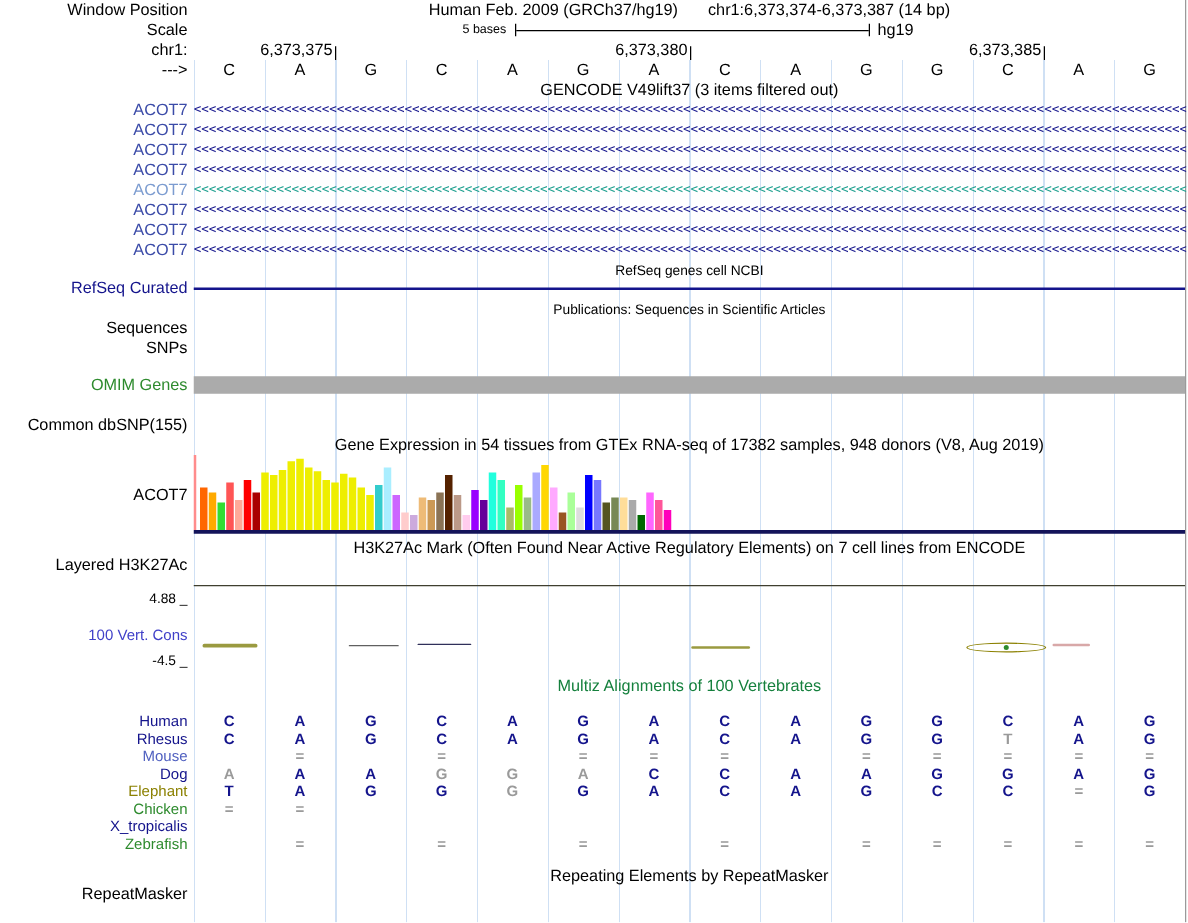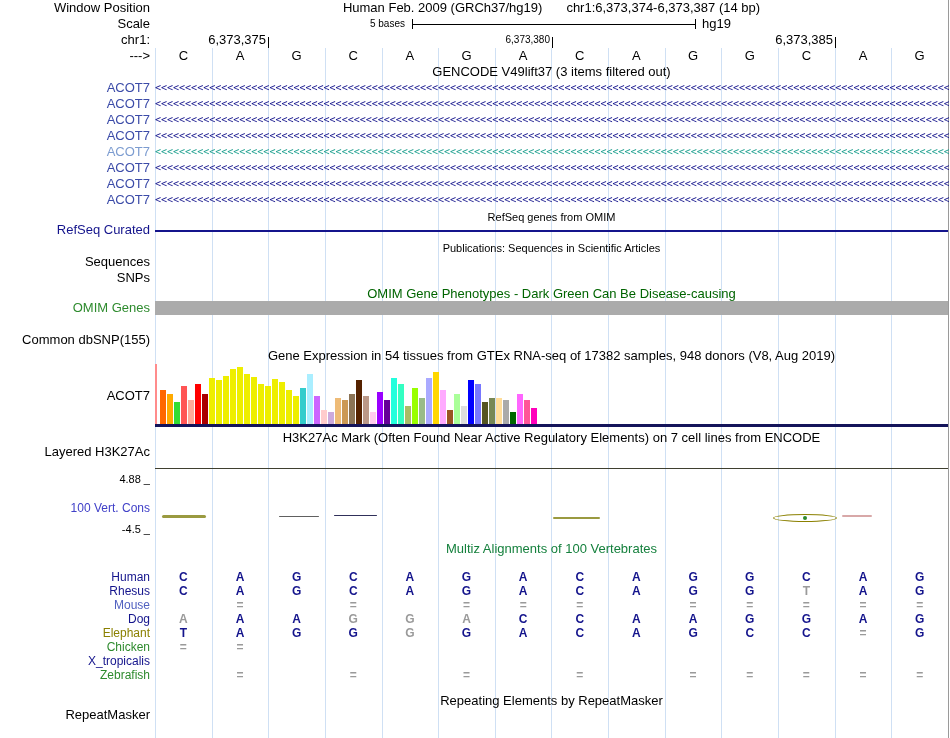--- a/index.html
+++ b/index.html
@@ -42,21 +42,21 @@
 
   <span class="gut" style="top:16px">Scale</span>
   <span class="abs" style="right:545px;top:16px;font-size:10px;line-height:16px">5 bases</span>
   <div id="scalebar"></div>
   <span class="abs" style="left:702px;top:16px;font-size:13px;line-height:16px">hg19</span>
 
   <span class="gut" style="top:32px">chr1:</span>
   <div class="abs" id="coords" style="left:0;top:32px;width:950px;height:16px">
       <span style="position: absolute; top: 0px; font-size: 13px; line-height: 16px; right: 684px;">6,373,375</span>
       <span style="position: absolute; top: 5px; width: 1px; height: 11px; background: rgb(0, 0, 0); left: 268px;"></span>
-      <span style="position: absolute; top: 0px; font-size: 10px; line-height: 16px; right: 400px;">6,373,380</span>
+      <span style="position: absolute; top: 0px; font-size: 13px; line-height: 16px; right: 400px;">6,373,380</span>
       <span style="position: absolute; top: 5px; width: 1px; height: 11px; background: rgb(0, 0, 0); left: 552px;"></span>
       <span style="position: absolute; top: 0px; font-size: 13px; line-height: 16px; right: 117px;">6,373,385</span>
       <span style="position: absolute; top: 5px; width: 1px; height: 11px; background: rgb(0, 0, 0); left: 835px;"></span>
     </div>
 
   <span class="gut" style="top:48px">---&gt;</span>
   <div id="bases">
       <span>C</span>
       <span>A</span>
       <span>G</span>
@@ -102,29 +102,28 @@
       <div style="position: absolute; left: 0px; width: 950px; height: 16px; top: 96px;">
         <span class="gut" style="top: 0px; color: rgb(59, 75, 168);">ACOT7</span>
         <div style="position: absolute; left: 155px; top: 0px; width: 794px; height: 16px; overflow: hidden; font-family: &quot;DejaVu Sans Mono&quot;, monospace; font-size: 10px; line-height: 15px; letter-spacing: 0px; color: rgb(20, 20, 140);">&lt;&lt;&lt;&lt;&lt;&lt;&lt;&lt;&lt;&lt;&lt;&lt;&lt;&lt;&lt;&lt;&lt;&lt;&lt;&lt;&lt;&lt;&lt;&lt;&lt;&lt;&lt;&lt;&lt;&lt;&lt;&lt;&lt;&lt;&lt;&lt;&lt;&lt;&lt;&lt;&lt;&lt;&lt;&lt;&lt;&lt;&lt;&lt;&lt;&lt;&lt;&lt;&lt;&lt;&lt;&lt;&lt;&lt;&lt;&lt;&lt;&lt;&lt;&lt;&lt;&lt;&lt;&lt;&lt;&lt;&lt;&lt;&lt;&lt;&lt;&lt;&lt;&lt;&lt;&lt;&lt;&lt;&lt;&lt;&lt;&lt;&lt;&lt;&lt;&lt;&lt;&lt;&lt;&lt;&lt;&lt;&lt;&lt;&lt;&lt;&lt;&lt;&lt;&lt;&lt;&lt;&lt;&lt;&lt;&lt;&lt;&lt;&lt;&lt;&lt;&lt;&lt;&lt;&lt;&lt;&lt;&lt;&lt;&lt;&lt;&lt;&lt;&lt;&lt;&lt;&lt;&lt;&lt;&lt;&lt;&lt;&lt;&lt;&lt;&lt;</div>
       </div>
       <div style="position: absolute; left: 0px; width: 950px; height: 16px; top: 112px;">
         <span class="gut" style="top: 0px; color: rgb(59, 75, 168);">ACOT7</span>
         <div style="position: absolute; left: 155px; top: 0px; width: 794px; height: 16px; overflow: hidden; font-family: &quot;DejaVu Sans Mono&quot;, monospace; font-size: 10px; line-height: 15px; letter-spacing: 0px; color: rgb(20, 20, 140);">&lt;&lt;&lt;&lt;&lt;&lt;&lt;&lt;&lt;&lt;&lt;&lt;&lt;&lt;&lt;&lt;&lt;&lt;&lt;&lt;&lt;&lt;&lt;&lt;&lt;&lt;&lt;&lt;&lt;&lt;&lt;&lt;&lt;&lt;&lt;&lt;&lt;&lt;&lt;&lt;&lt;&lt;&lt;&lt;&lt;&lt;&lt;&lt;&lt;&lt;&lt;&lt;&lt;&lt;&lt;&lt;&lt;&lt;&lt;&lt;&lt;&lt;&lt;&lt;&lt;&lt;&lt;&lt;&lt;&lt;&lt;&lt;&lt;&lt;&lt;&lt;&lt;&lt;&lt;&lt;&lt;&lt;&lt;&lt;&lt;&lt;&lt;&lt;&lt;&lt;&lt;&lt;&lt;&lt;&lt;&lt;&lt;&lt;&lt;&lt;&lt;&lt;&lt;&lt;&lt;&lt;&lt;&lt;&lt;&lt;&lt;&lt;&lt;&lt;&lt;&lt;&lt;&lt;&lt;&lt;&lt;&lt;&lt;&lt;&lt;&lt;&lt;&lt;&lt;&lt;&lt;&lt;&lt;&lt;&lt;&lt;&lt;&lt;&lt;&lt;</div>
       </div>
     </div>
 
-  <div class="title small" style="top:209px">RefSeq genes from OMIM</div>
+  <div class="title small" style="top:209px">RefSeq genes cell NCBI</div>
   <span class="gut" style="top: 222px; color: rgb(20, 20, 140);">RefSeq Curated</span>
   <div id="refseq-line" style="background: rgb(20, 20, 140);"></div>
 
   <div class="title small" style="top:240px">Publications: Sequences in Scientific Articles</div>
   <span class="gut" style="top:254px">Sequences</span>
   <span class="gut" style="top:270px">SNPs</span>
 
-  <div class="title" style="top: 286px; color: rgb(0, 100, 0);">OMIM Gene Phenotypes - Dark Green Can Be Disease-causing</div>
   <div id="omim-bar" style="background: rgb(171, 171, 171);"></div>
   <span class="gut" style="top: 300px; color: rgb(46, 139, 46);">OMIM Genes</span>
 
   <span class="gut" style="top:332px">Common dbSNP(155)</span>
 
   <div class="title" style="top:348px">Gene Expression in 54 tissues from GTEx RNA-seq of 17382 samples, 948 donors (V8, Aug 2019)</div>
   <div id="gtex-chart">
     <div class="abs" style="left: 0px; top: 0px; width: 2px; height: 60px; background: rgb(255, 140, 140);"></div>
     <div id="gtex-bars">
         <div style="width: 6px; margin-right: 1px; height: 34px; background: rgb(255, 102, 0);"></div>

